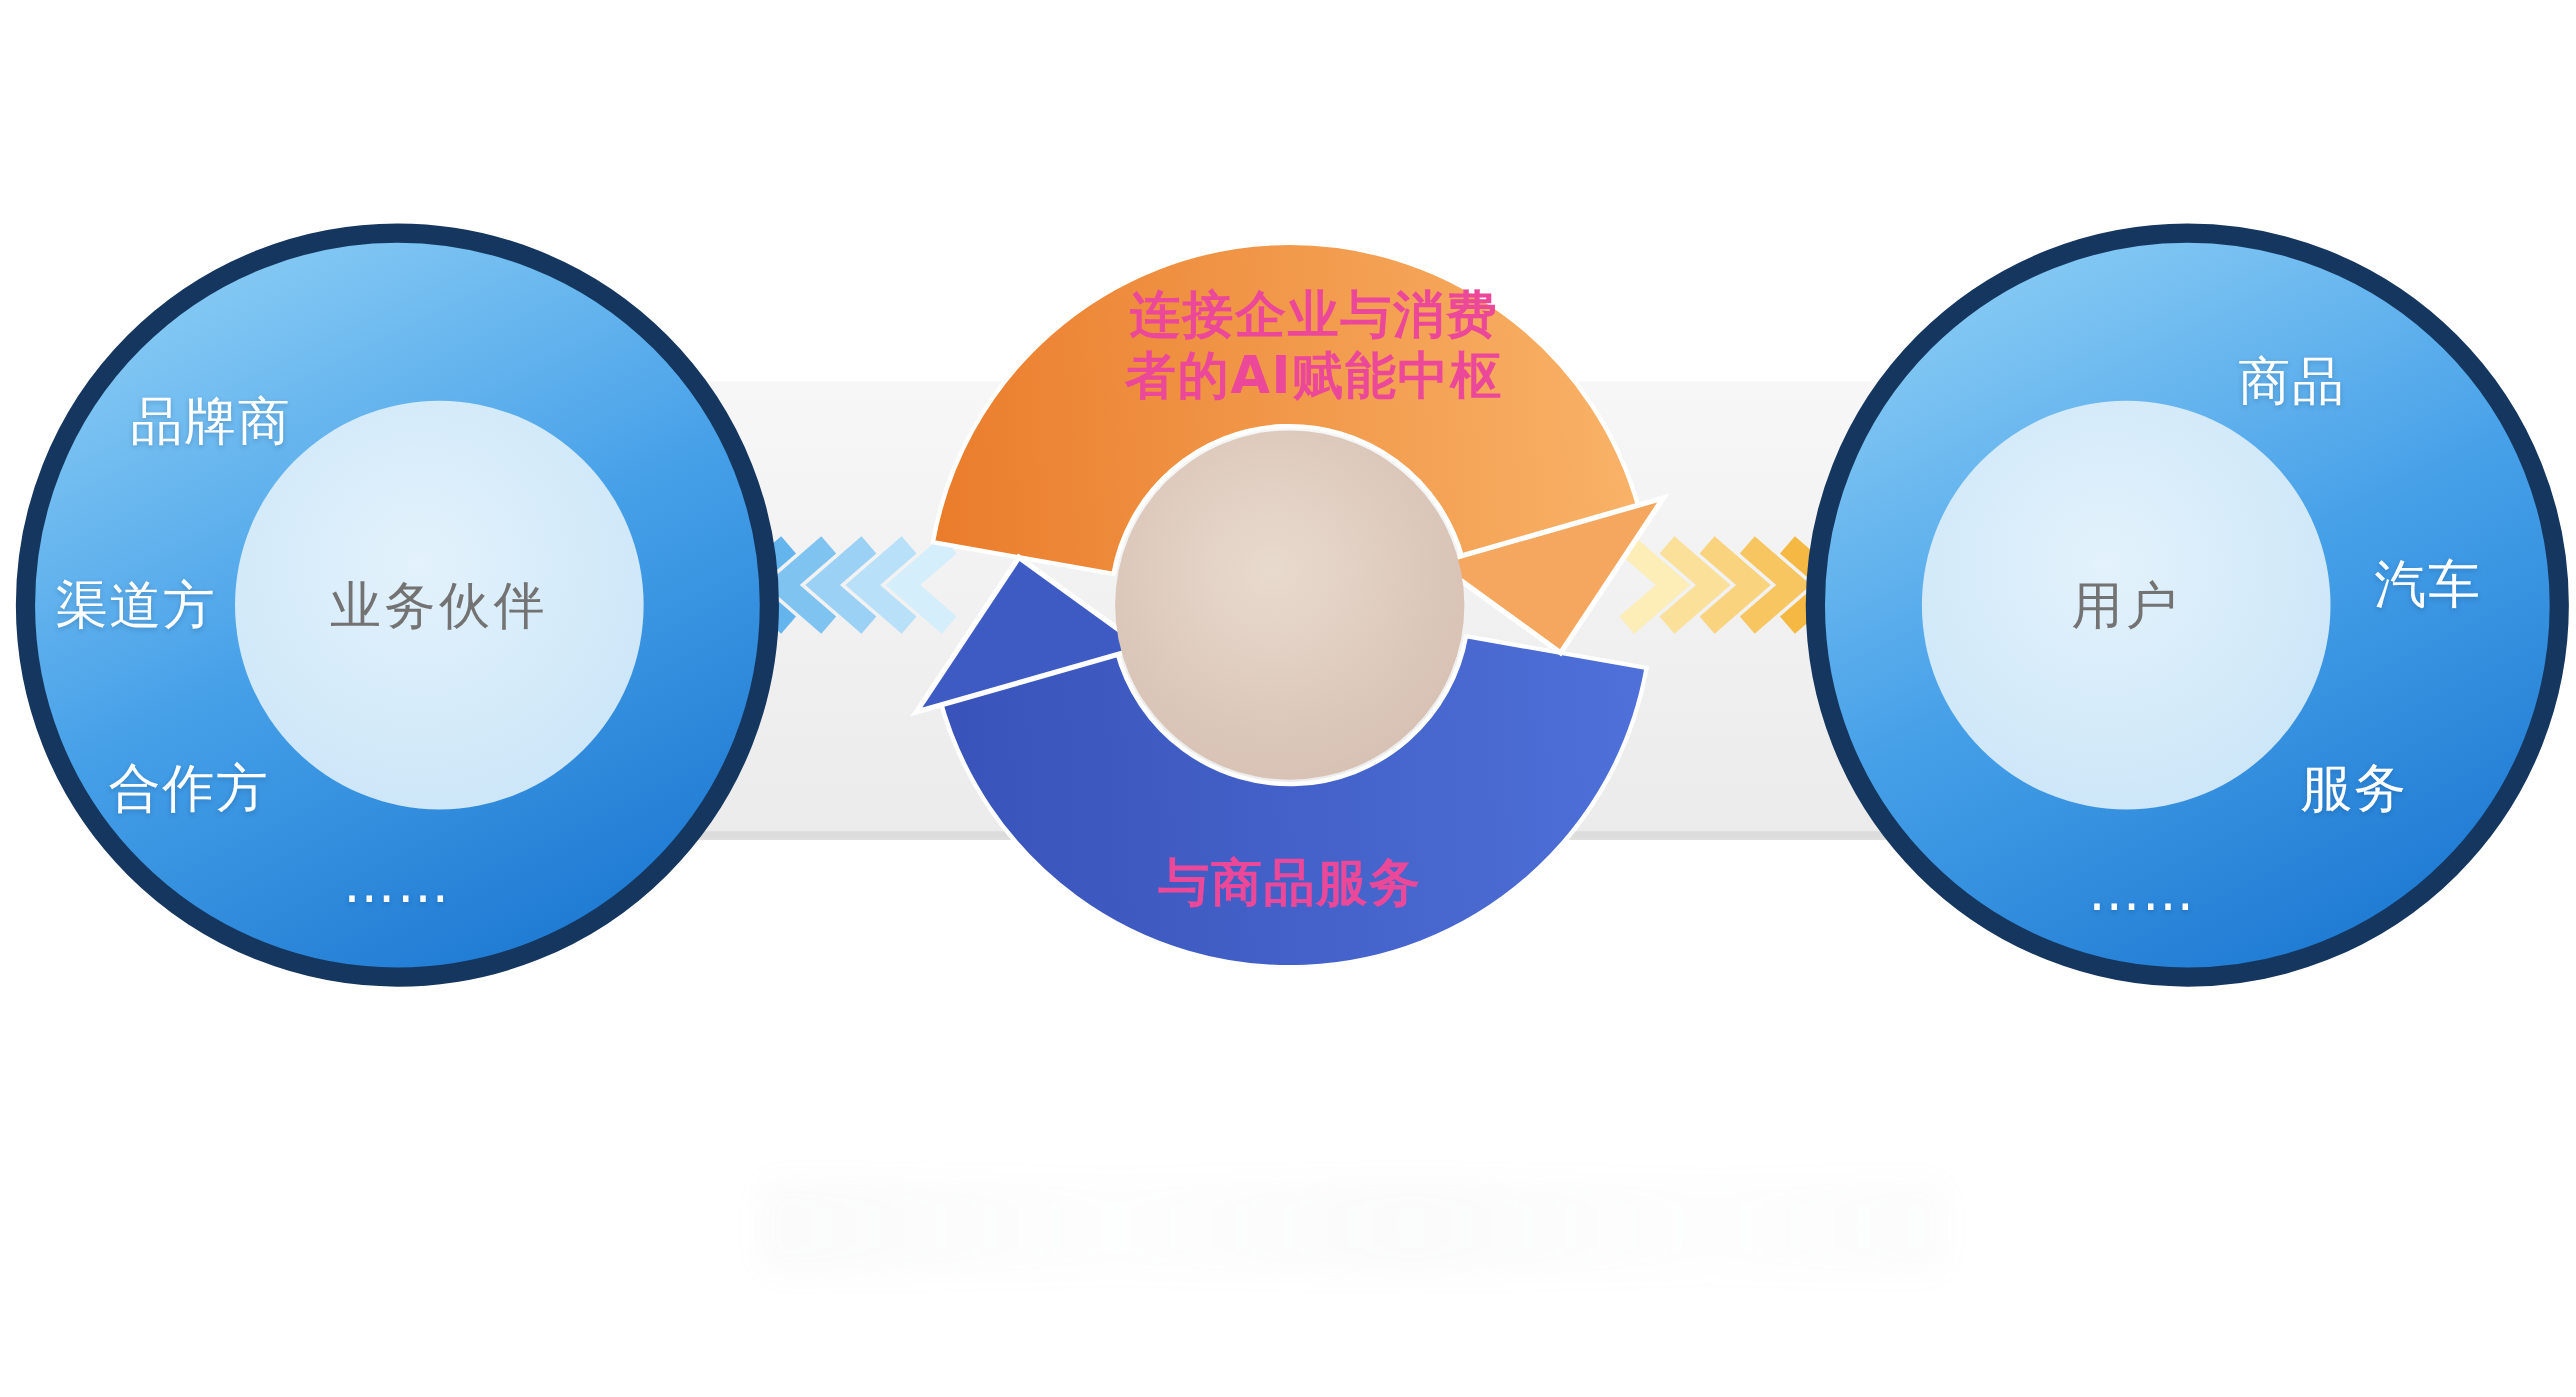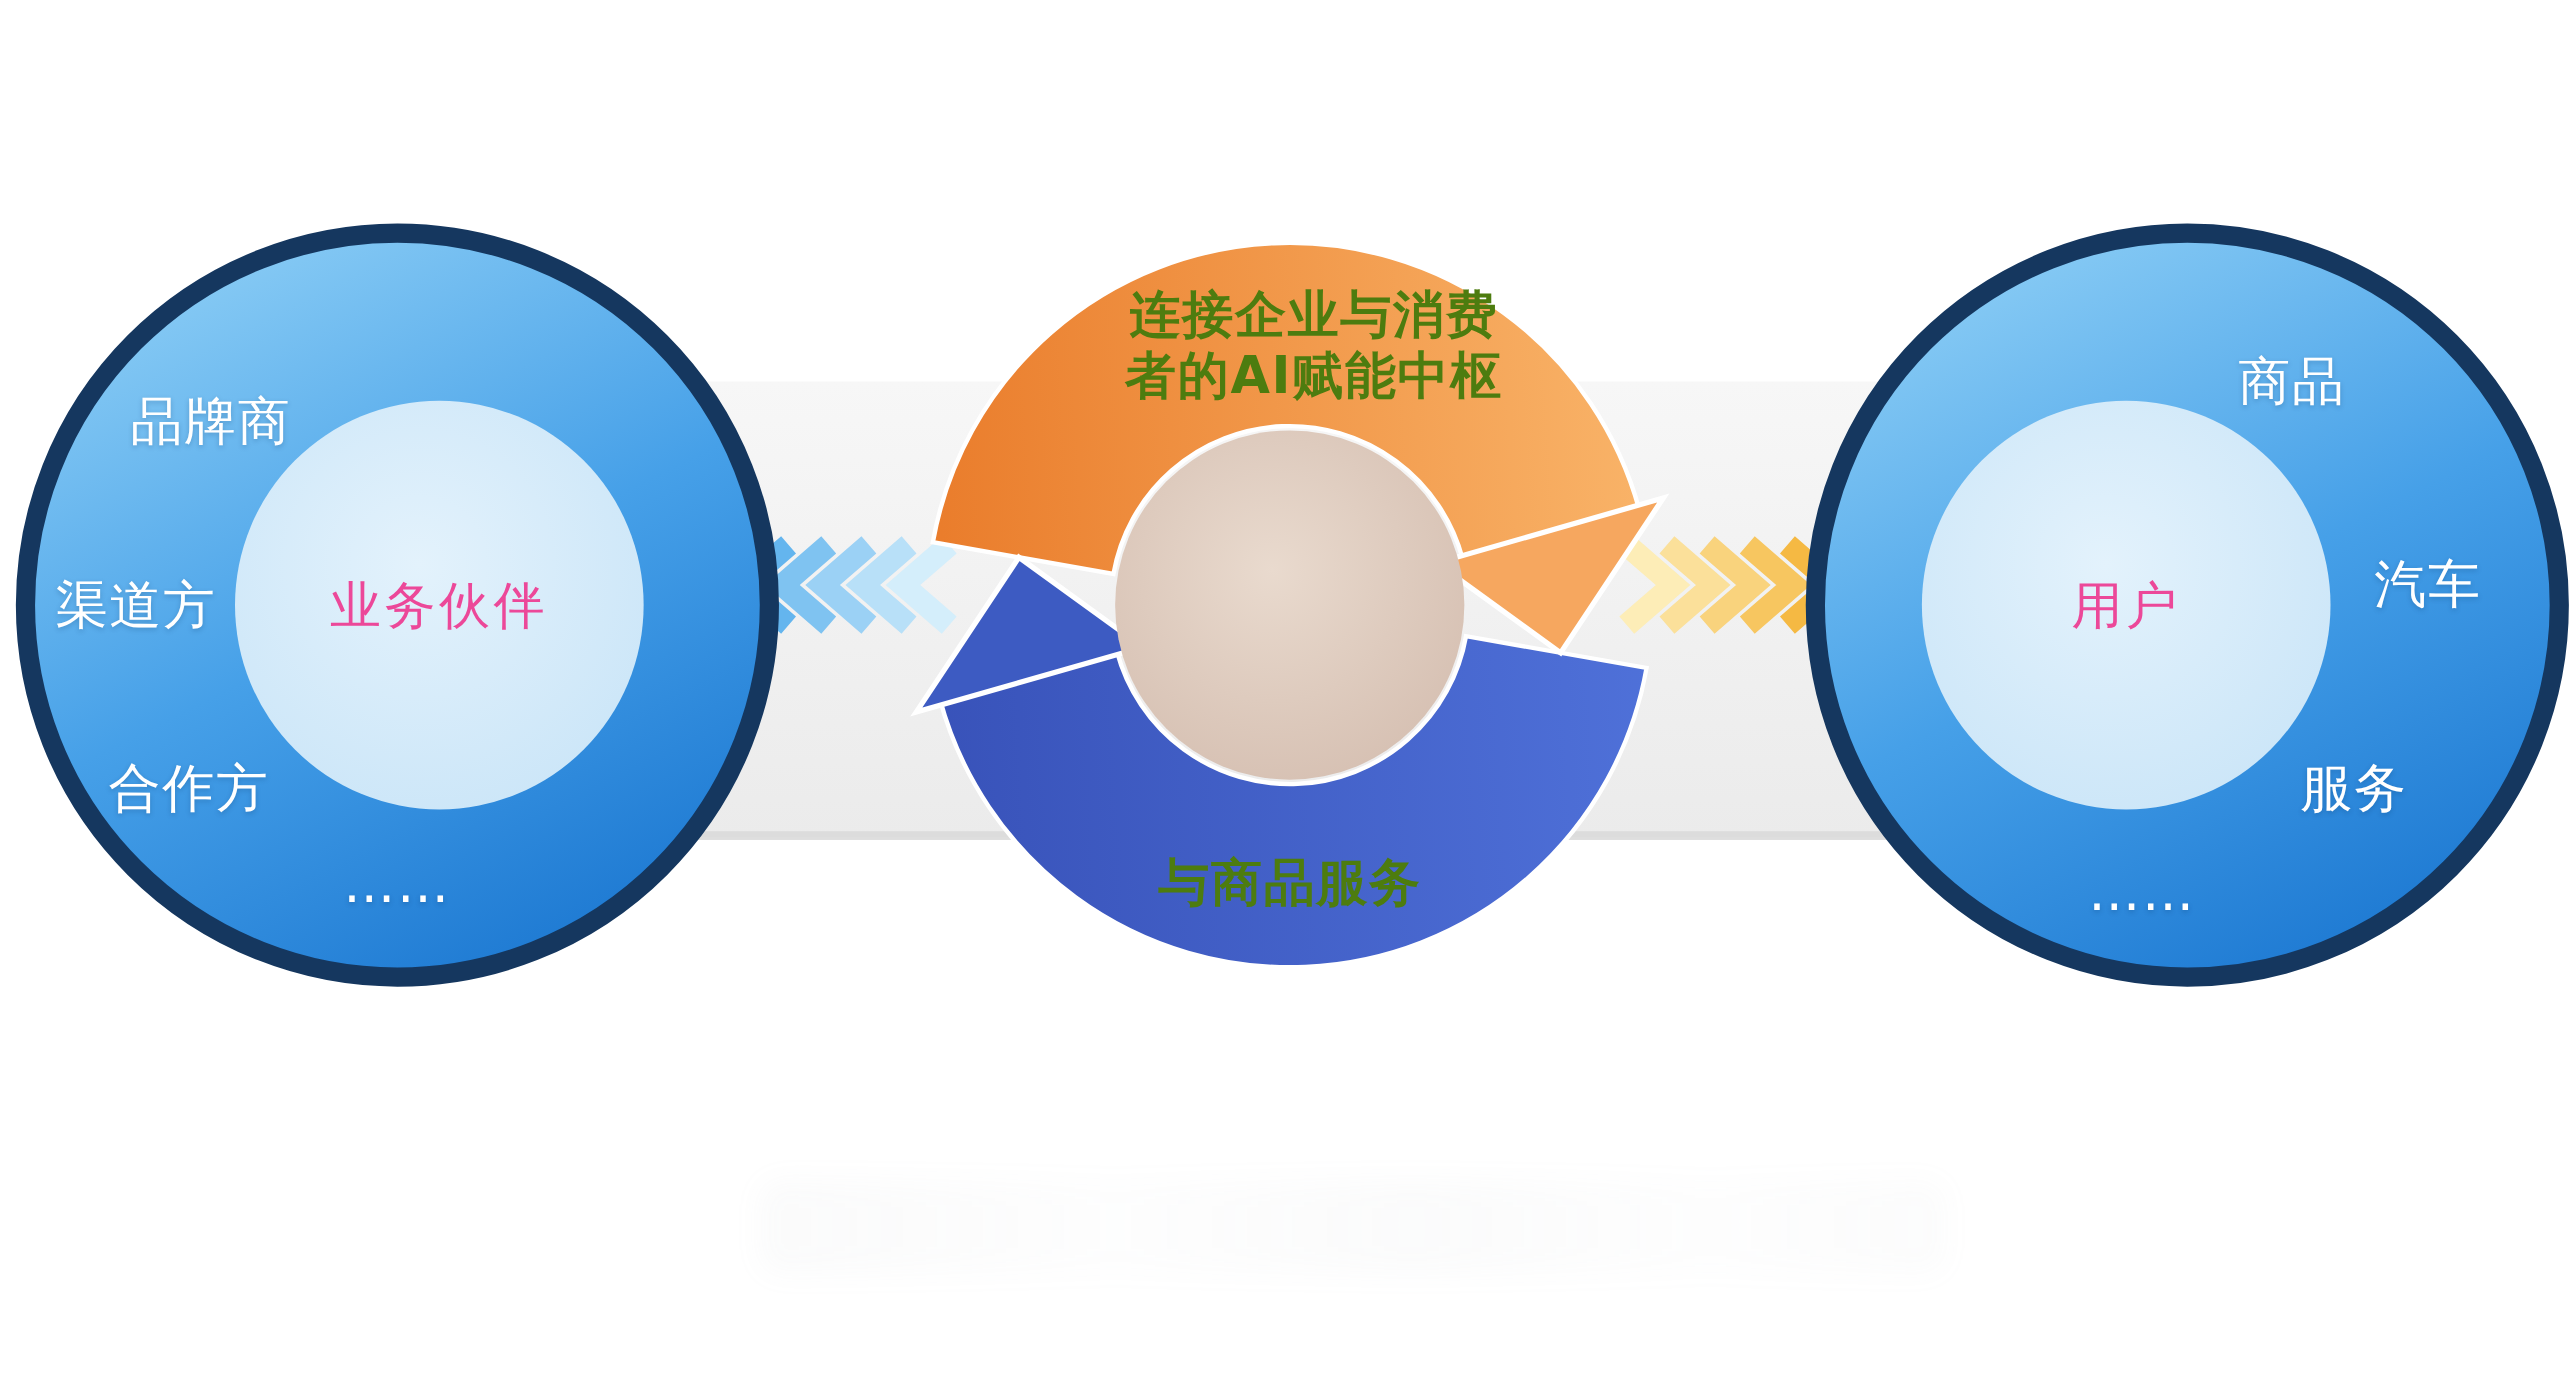--- a/index.html
+++ b/index.html
@@ -20,35 +20,35 @@
   }
   .outer-item{
     font-size:52px;
     color:#ffffff;
     font-weight:400;
     letter-spacing:1.7px;
     text-shadow:0 1.7px 5.2px rgba(10,50,100,0.25);
   }
   .inner-label{
     font-size:51px;
-    color:#ec4899;
+    color:#737373;
     letter-spacing:3.5px;
   }
   .hub-title{
     font-size:52px;
     font-weight:700;
     color:#4a443e;
     text-align:center;
     line-height:80px;
     letter-spacing:2.6px;
   }
   .arc-caption{
     font-size:51px;
     font-weight:700;
-    color:#4d7c0f;
+    color:#ec4899;
     text-align:center;
     line-height:61px;
     letter-spacing:1.7px;
   }
   .arc-caption span, .hub-title span{display:block;}
   .watermark{
     position:absolute;
     left:1353px;
     top:1227px;
     width:1188px;

